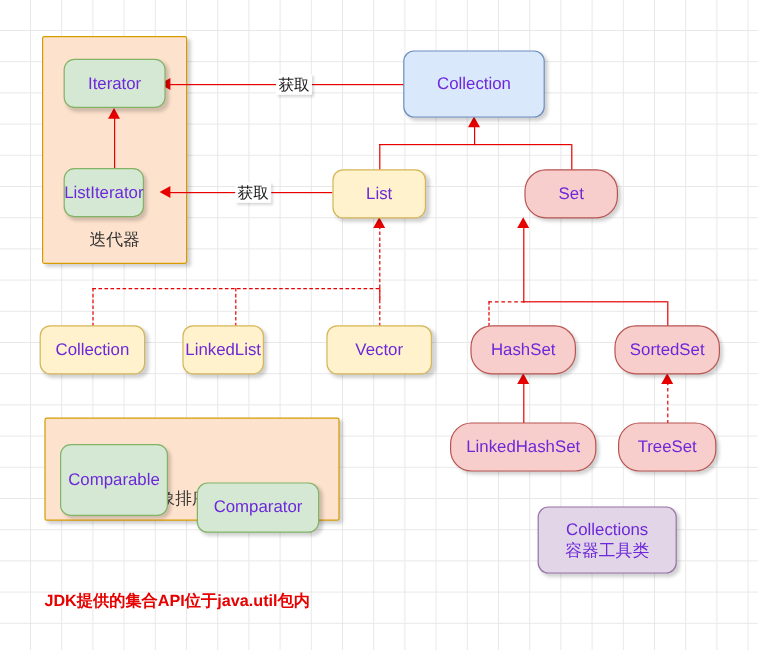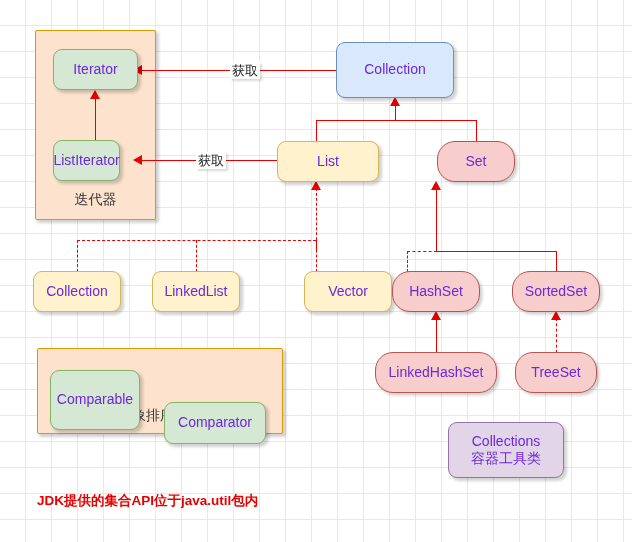--- a/index.html
+++ b/index.html
@@ -174,29 +174,29 @@
 
   <div class="ln v-dash" style="left:556px; top:318px; height:35px;"></div>
   <div class="arrow up" style="left:551px; top:311px;"></div>
 
   <div class="node green" style="left:53px; top:49px; width:85px; height:41px;">Iterator</div>
 
   <div class="node green" style="left:53px; top:140px; width:67px; height:41px;">ListIterator</div>
 
   <div class="node blue" style="left:336px; top:42px; width:118px; height:56px;">Collection</div>
 
-  <div class="node yellow" style="left:277px; top:141px; width:102px; height:41px;">List</div>
+  <div class="node yellow" style="left:277px; top:141px; width:78px; height:41px;">List</div>
 
   <div class="node pink" style="left:437px; top:141px; width:78px; height:41px;">Set</div>
 
   <div class="node yellow" style="left:33px; top:271px; width:88px; height:41px;">Collection</div>
 
-  <div class="node yellow" style="left:152px; top:271px; width:88px; height:41px;">LinkedList</div>
-
-  <div class="node yellow" style="left:272px; top:271px; width:88px; height:41px;margin-left:32px;">Vector</div>
+  <div class="node yellow" style="left:152px; top:271px; width:68px; height:41px;">LinkedList</div>
+
+  <div class="node yellow" style="left:272px; top:271px; width:88px; height:41px;">Vector</div>
 
   <div class="node pink" style="left:392px; top:271px; width:88px; height:41px;">HashSet</div>
 
   <div class="node pink" style="left:375px; top:352px; width:122px; height:41px;">LinkedHashSet</div>
 
   <div class="node pink" style="left:512px; top:271px; width:88px; height:41px;">SortedSet</div>
 
   <div class="node pink" style="left:515px; top:352px; width:82px; height:41px;">TreeSet</div>
 
   <div class="node green" style="left:50px; top:370px; width:90px; height:60px;">Comparable</div>

